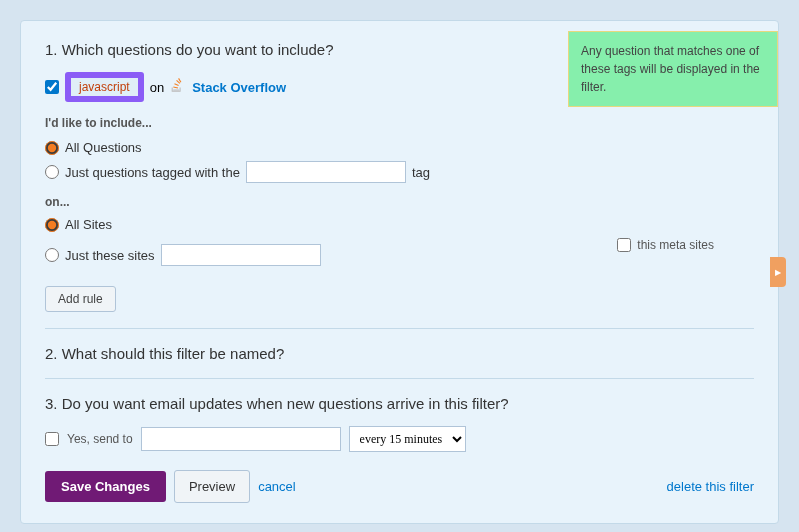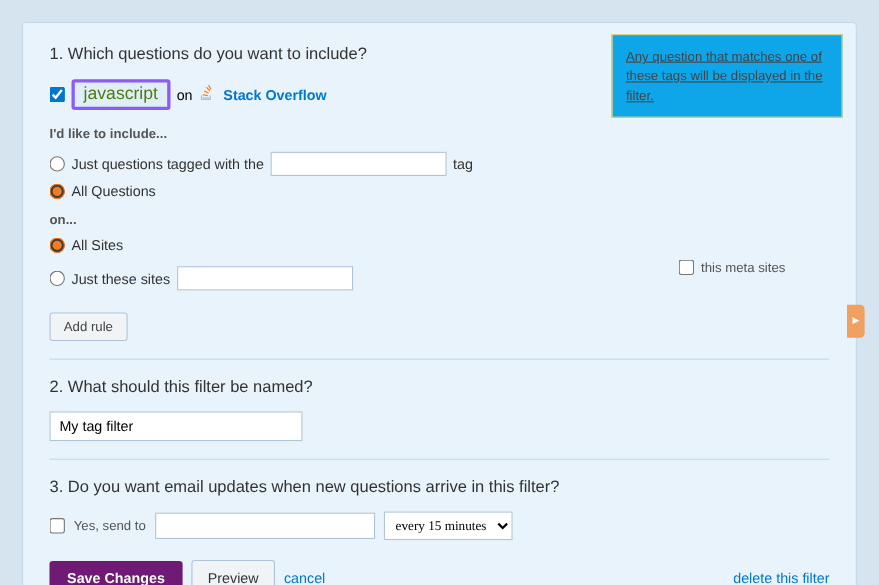--- a/index.html
+++ b/index.html
@@ -22,29 +22,28 @@
       background: #e8f3fb;
       border: 1px solid #c3d9e8;
       border-radius: 4px;
       padding: 20px 24px 20px 24px;
       position: relative;
     }
 
     .tooltip-box {
       position: absolute;
       top: 10px;
-      right: 12px;
-      background: #0ea5e9;
+      right: 0;
+      background: #86efac;
       border: 1px solid #e8d87e;
       padding: 10px 12px;
       width: 210px;
       font-size: 12px;
       color: #444;
       line-height: 1.5;
-      text-decoration: underline;
     }
 
     .section-title {
       font-size: 15px;
       font-weight: normal;
       color: #333;
       margin-bottom: 14px;
     }
 
     .tag-row {
@@ -55,25 +54,25 @@
     }
 
     .tag-checkbox {
       width: 14px;
       height: 14px;
       accent-color: #0077cc;
     }
 
     .tag-badge {
       background: #e0eef7;
-      border: 3px solid #8b5cf6;
+      border: 6px solid #8b5cf6;
       padding: 2px 8px;
       border-radius: 3px;
-      font-size: 16px;
-      color: #4d7c0f;
+      font-size: 12px;
+      color: #c2410c;
     }
 
     .on-text {
       color: #000000;
     }
 
     .site-name {
       color: #0077cc;
       font-weight: bold;
       font-size: 13px;
@@ -332,28 +331,28 @@
           <path d="M100.9,37.6L79.3,1l-8.8,5.5l21.6,36.6L100.9,37.6z" fill="#f48024"></path>
           <path d="M24,108h56v10H24V108z" fill="#bcbbbb"></path>
         </svg>
         <span class="site-name">Stack Overflow</span>
       </div>
 
       <div class="include-label">I'd like to include...</div>
 
       <div class="radio-group">
         <div class="radio-row">
+          <input type="radio" name="question-type" checked="" style="">
+          <label>All Questions</label>
+        </div>
+        <div class="radio-row">
           <input type="radio" name="question-type" style="">
           <label>Just questions tagged with the</label>
           <input type="text" class="tag-input" style="">
           <span>tag</span>
-        </div>
-        <div class="radio-row">
-          <input type="radio" name="question-type" checked="" style="">
-          <label>All Questions</label>
         </div>
       </div>
 
       <div class="on-label">on...</div>
 
       <div class="sites-row">
         <div class="sites-left">
           <div class="radio-row">
             <input type="radio" name="sites-type" checked="" style="">
             <label>All Sites</label>
@@ -370,21 +369,20 @@
         </div>
       </div>
 
       <button class="add-rule-btn">Add rule</button>
     </div>
 
     <hr class="divider">
 
     <div class="section-2">
       <h2 class="section-title">2. What should this filter be named?</h2>
-      <input type="text" class="filter-name-input" value="My tag filter" style="">
     </div>
 
     <hr class="divider">
 
     <div class="section-3">
       <h2 class="section-title">3. Do you want email updates when new questions arrive in this filter?</h2>
       <div class="email-row">
         <input type="checkbox" class="email-checkbox" style="">
         <span class="email-send-label">Yes, send to</span>
         <input type="text" class="email-input" style="">

